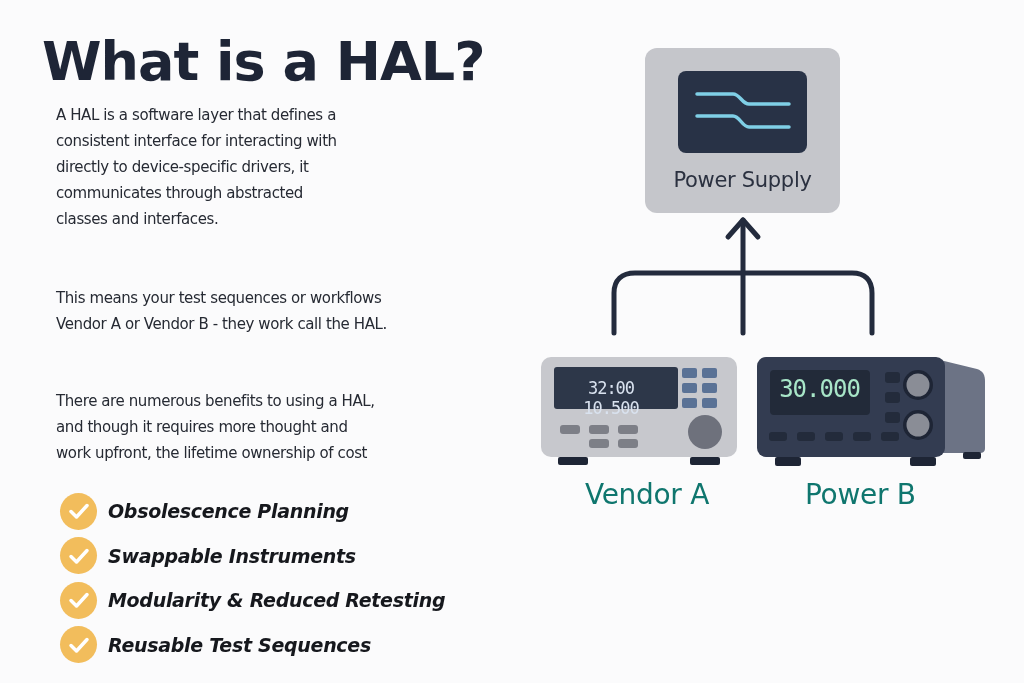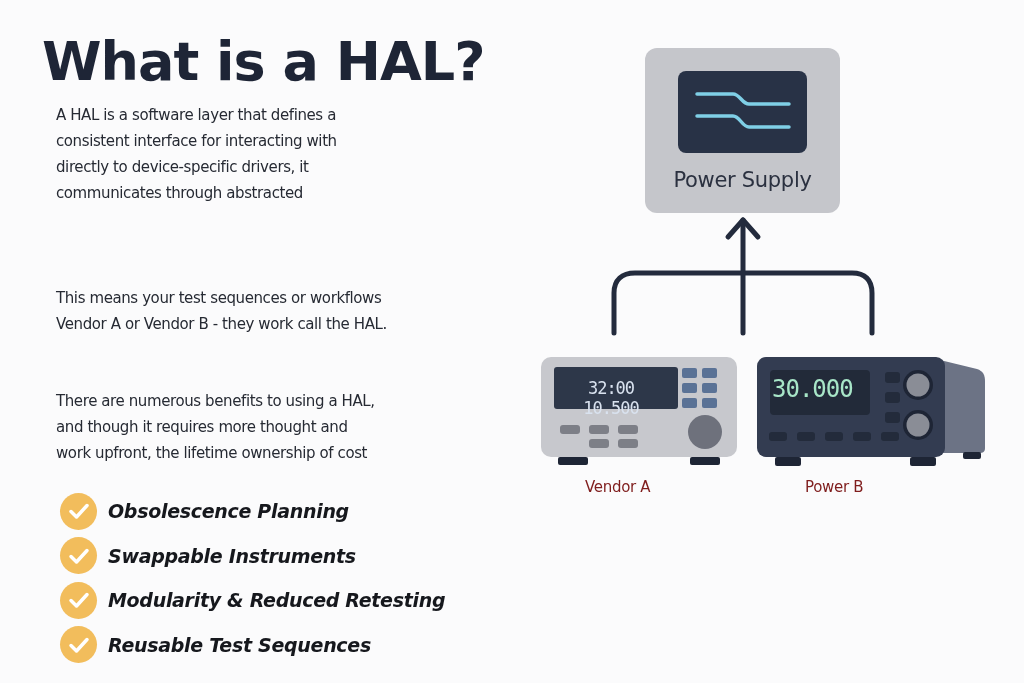--- a/index.html
+++ b/index.html
@@ -43,36 +43,37 @@
   }
   .psu-screen {
     position:absolute; left:33px; top:23px; width:129px; height:82px;
     background:#283246; border-radius:8px;
   }
   .psu-label {
     position:absolute; left:0; right:0; top:120px; text-align:center;
     font-family:"DejaVu Sans", sans-serif; font-size:21px; color:#2b3140; letter-spacing:-0.3px;
   }
   .vendor-label {
-    position:absolute; font-family:"DejaVu Sans", sans-serif; font-size:15px; color:#7f1d1d; letter-spacing:-0.3px;
+    position:absolute; font-family:"DejaVu Sans", sans-serif; font-size:28px; color:#0f766e; letter-spacing:-0.3px;
   }
   .lcd-text {
     position:absolute; font-family:"DejaVu Sans Mono", monospace; letter-spacing:-1px;
   }
 </style>
 </head>
 <body>
 
 <h1 class="title">What is a HAL?</h1>
 
 <div class="para" id="p1">
   <span>A HAL is a software layer that defines a</span>
   <span>consistent interface for interacting with</span>
   <span>directly to device-specific drivers, it</span>
   <span>communicates through abstracted</span>
+  <span>classes and interfaces.</span>
 </div>
 
 <div class="para" id="p2">
   <span>This means your test sequences or workflows</span>
   <span>Vendor A or Vendor B - they work call the HAL.</span>
 </div>
 
 <div class="para" id="p3">
   <span>There are numerous benefits to using a HAL,</span>
   <span>and though it requires more thought and</span>
@@ -168,15 +169,15 @@
     <circle cx="163" cy="70" r="15" fill="#1e2535"></circle>
     <circle cx="163" cy="70" r="11.5" fill="#8a8d96"></circle>
     <rect x="14" y="77" width="18" height="9" rx="3" fill="#232b3b"></rect>
     <rect x="42" y="77" width="18" height="9" rx="3" fill="#232b3b"></rect>
     <rect x="70" y="77" width="18" height="9" rx="3" fill="#232b3b"></rect>
     <rect x="98" y="77" width="18" height="9" rx="3" fill="#232b3b"></rect>
     <rect x="126" y="77" width="18" height="9" rx="3" fill="#232b3b"></rect>
     <rect x="20" y="102" width="26" height="9" rx="2" fill="#1e2535"></rect>
     <rect x="155" y="102" width="26" height="9" rx="2" fill="#1e2535"></rect>
   </svg>
-  <div class="lcd-text" style="left:772px;top:375px;font-size:24px;color:#a8e6c8;width:95px;text-align:left;">30.000</div>
+  <div class="lcd-text" style="left:772px;top:375px;font-size:24px;color:#a8e6c8;width:95px;text-align:center;">30.000</div>
   <div class="vendor-label" style="left:805px;top:478px;">Power B</div>
 </div>
 
 </body></html>

